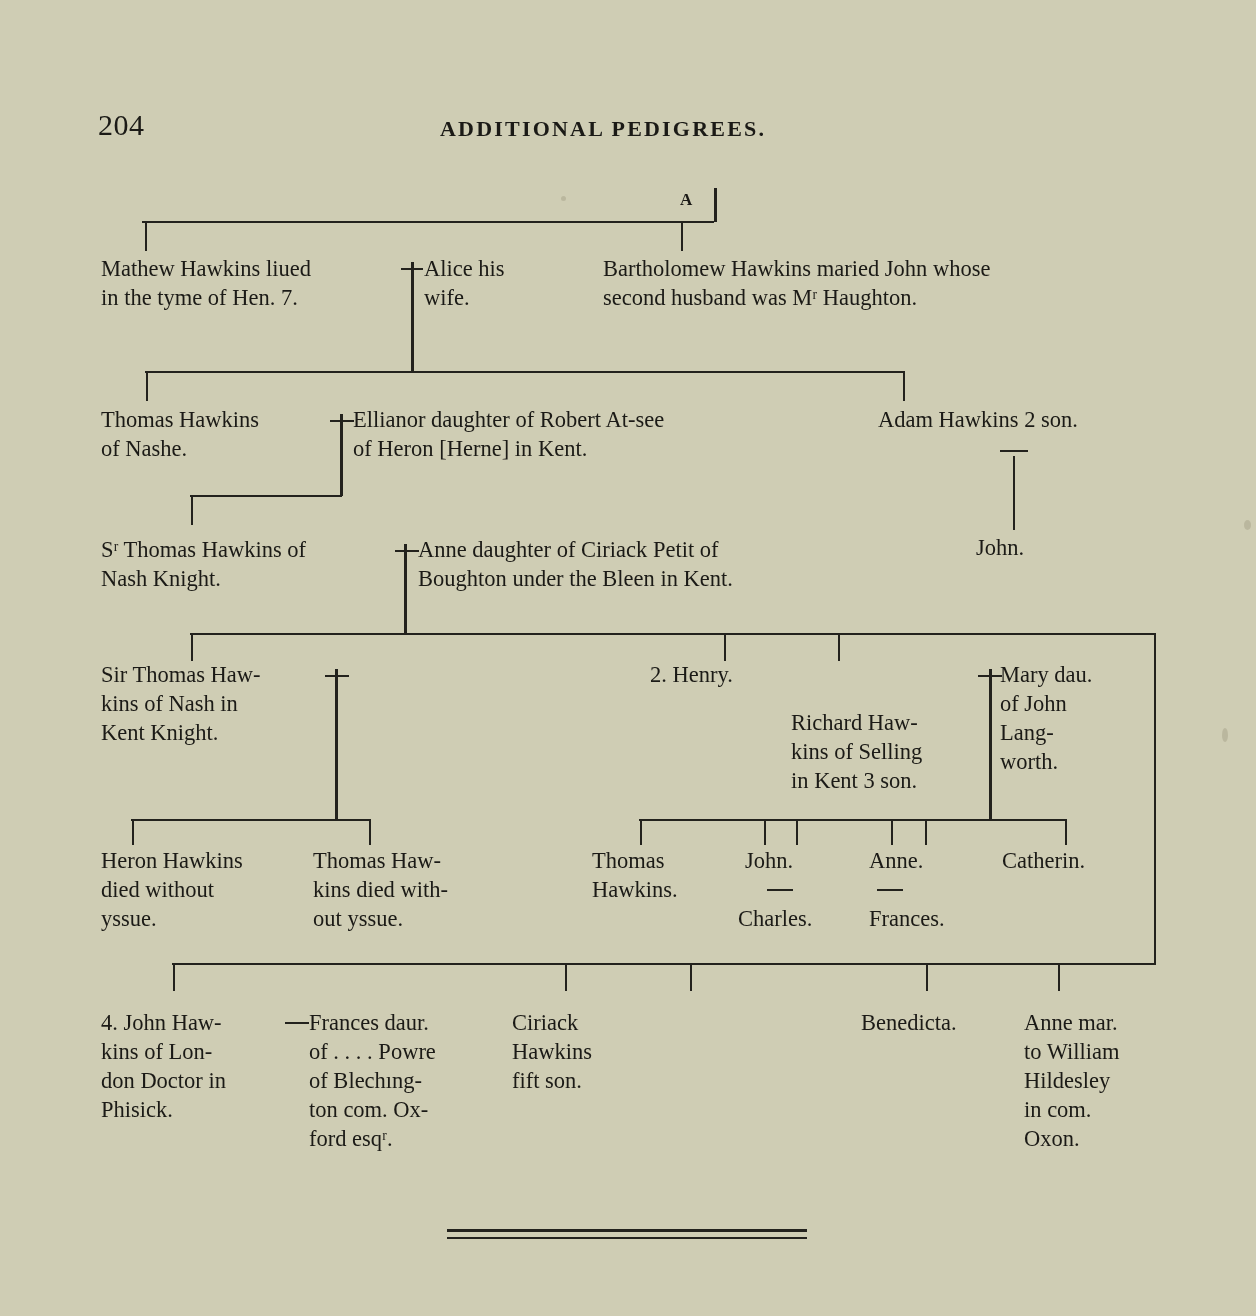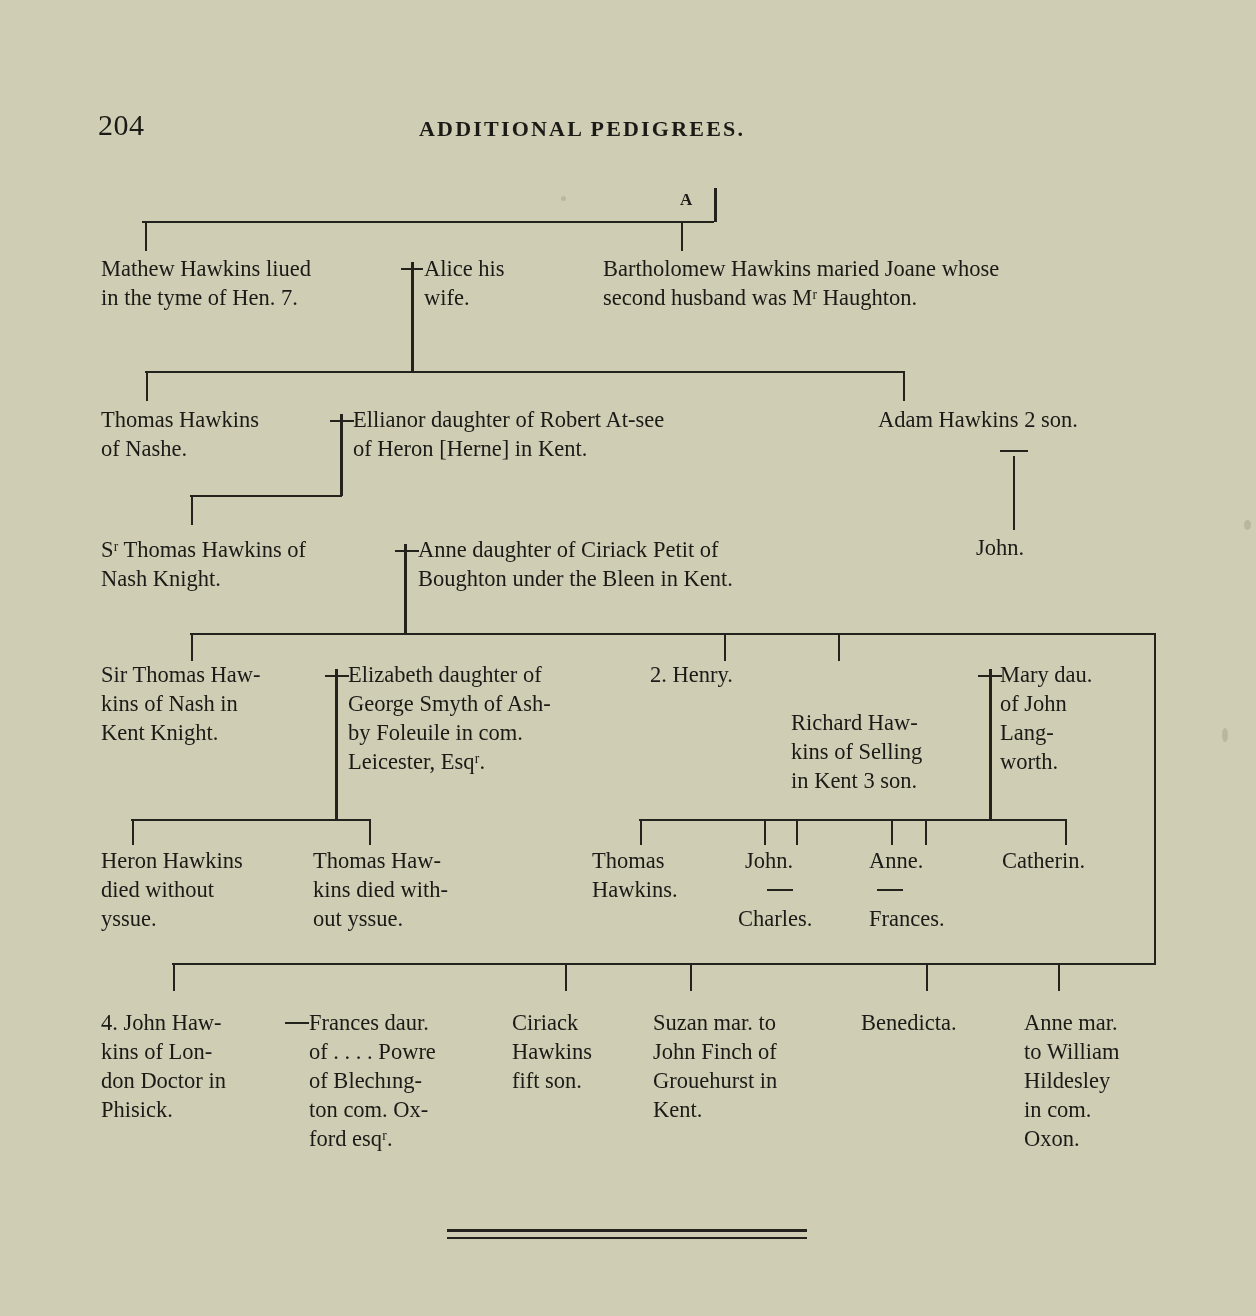--- a/index.html
+++ b/index.html
@@ -22,21 +22,21 @@
   
   .folio {
     position: absolute;
     left: 98px;
     top: 108px;
     font-size: 30px;
     letter-spacing: 0.5px;
   }
   .running-head {
     position: absolute;
-    left: 419px;
+    left: 440px;
     top: 116px;
     font-size: 22px;
     letter-spacing: 2.2px;
     font-weight: bold;
   }
   
   .blk {
     position: absolute;
     font-size: 22.5px;
     line-height: 29px;
@@ -110,21 +110,21 @@
   <div class="hline" style="left:142px; top:221px; width:572px;"></div>
   <div class="vline" style="left:145px; top:221px; height:30px;"></div>
   <div class="vline" style="left:681px; top:221px; height:30px;"></div>
 
   <div class="blk" style="left:101px; top:254px; width:310px;">Mathew Hawkins liued
 in the tyme of Hen. 7.</div>
   <div class="marr" style="left:401px; top:268px; width:22px;"></div>
   <div class="vline thick" style="left:411px; top:262px; height:110px;"></div>
   <div class="blk" style="left:424px; top:254px; width:160px;">Alice his
 wife.</div>
-  <div class="blk" style="left:603px; top:254px; width:580px;">Bartholomew Hawkins maried Joane whose
+  <div class="blk" style="left:603px; top:254px; width:580px;">Bartholomew Hawkins maried John whose
 second husband was Mʳ Haughton.</div>
 
   <div class="hline" style="left:145px; top:371px; width:760px;"></div>
   <div class="vline" style="left:146px; top:371px; height:30px;"></div>
   <div class="vline" style="left:903px; top:371px; height:30px;"></div>
 
   <div class="blk" style="left:101px; top:405px; width:250px;">Thomas Hawkins
 of Nashe.</div>
   <div class="marr" style="left:330px; top:420px; width:24px;"></div>
   <div class="vline thick" style="left:340px; top:414px; height:82px;"></div>
@@ -151,24 +151,20 @@
   <div class="vline" style="left:724px; top:633px; height:28px;"></div>
   <div class="vline" style="left:838px; top:633px; height:28px;"></div>
 
   <div class="vline" style="left:1154px; top:633px; height:330px;"></div>
 
   <div class="blk" style="left:101px; top:660px; width:240px;">Sir Thomas Haw-
 kins of Nash in
 Kent Knight.</div>
   <div class="marr" style="left:325px; top:675px; width:24px;"></div>
   <div class="vline thick" style="left:335px; top:669px; height:152px;"></div>
-  <div class="blk" style="left:348px; top:660px; width:300px;">Elizabeth daughter of
-George Smyth of Ash-
-by Foleuile in com.
-Leicester, Esqʳ.</div>
   <div class="blk" style="left:650px; top:660px; width:150px;">2. Henry.</div>
   <div class="blk" style="left:791px; top:660px; width:210px;margin-top:48px;">Richard Haw-
 kins of Selling
 in Kent 3 son.</div>
   <div class="marr" style="left:978px; top:675px; width:24px;"></div>
   <div class="vline thick" style="left:989px; top:669px; height:152px;"></div>
   <div class="blk" style="left:1000px; top:660px; width:140px;">Mary dau.
 of John
 Lang-
 worth.</div>
@@ -217,24 +213,20 @@
 Phisick.</div>
   <div class="marr" style="left:285px; top:1022px; width:24px;"></div>
   <div class="blk" style="left:309px; top:1008px; width:200px;">Frances daur.
 of . . . . Powre
 of  Blechıng-
 ton com. Ox-
 ford esqʳ.</div>
   <div class="blk" style="left:512px; top:1008px; width:140px;">Ciriack
 Hawkins
 fift son.</div>
-  <div class="blk" style="left:653px; top:1008px; width:200px;">Suzan mar. to
-John Finch of
-Grouehurst in
-Kent.</div>
   <div class="blk" style="left:861px; top:1008px; width:150px;">Benedicta.</div>
   <div class="blk" style="left:1024px; top:1008px; width:160px;">Anne mar.
 to William
 Hildesley
 in com.
 Oxon.</div>
 
   <div class="bottom-rule1"></div>
   <div class="bottom-rule2"></div>
 

